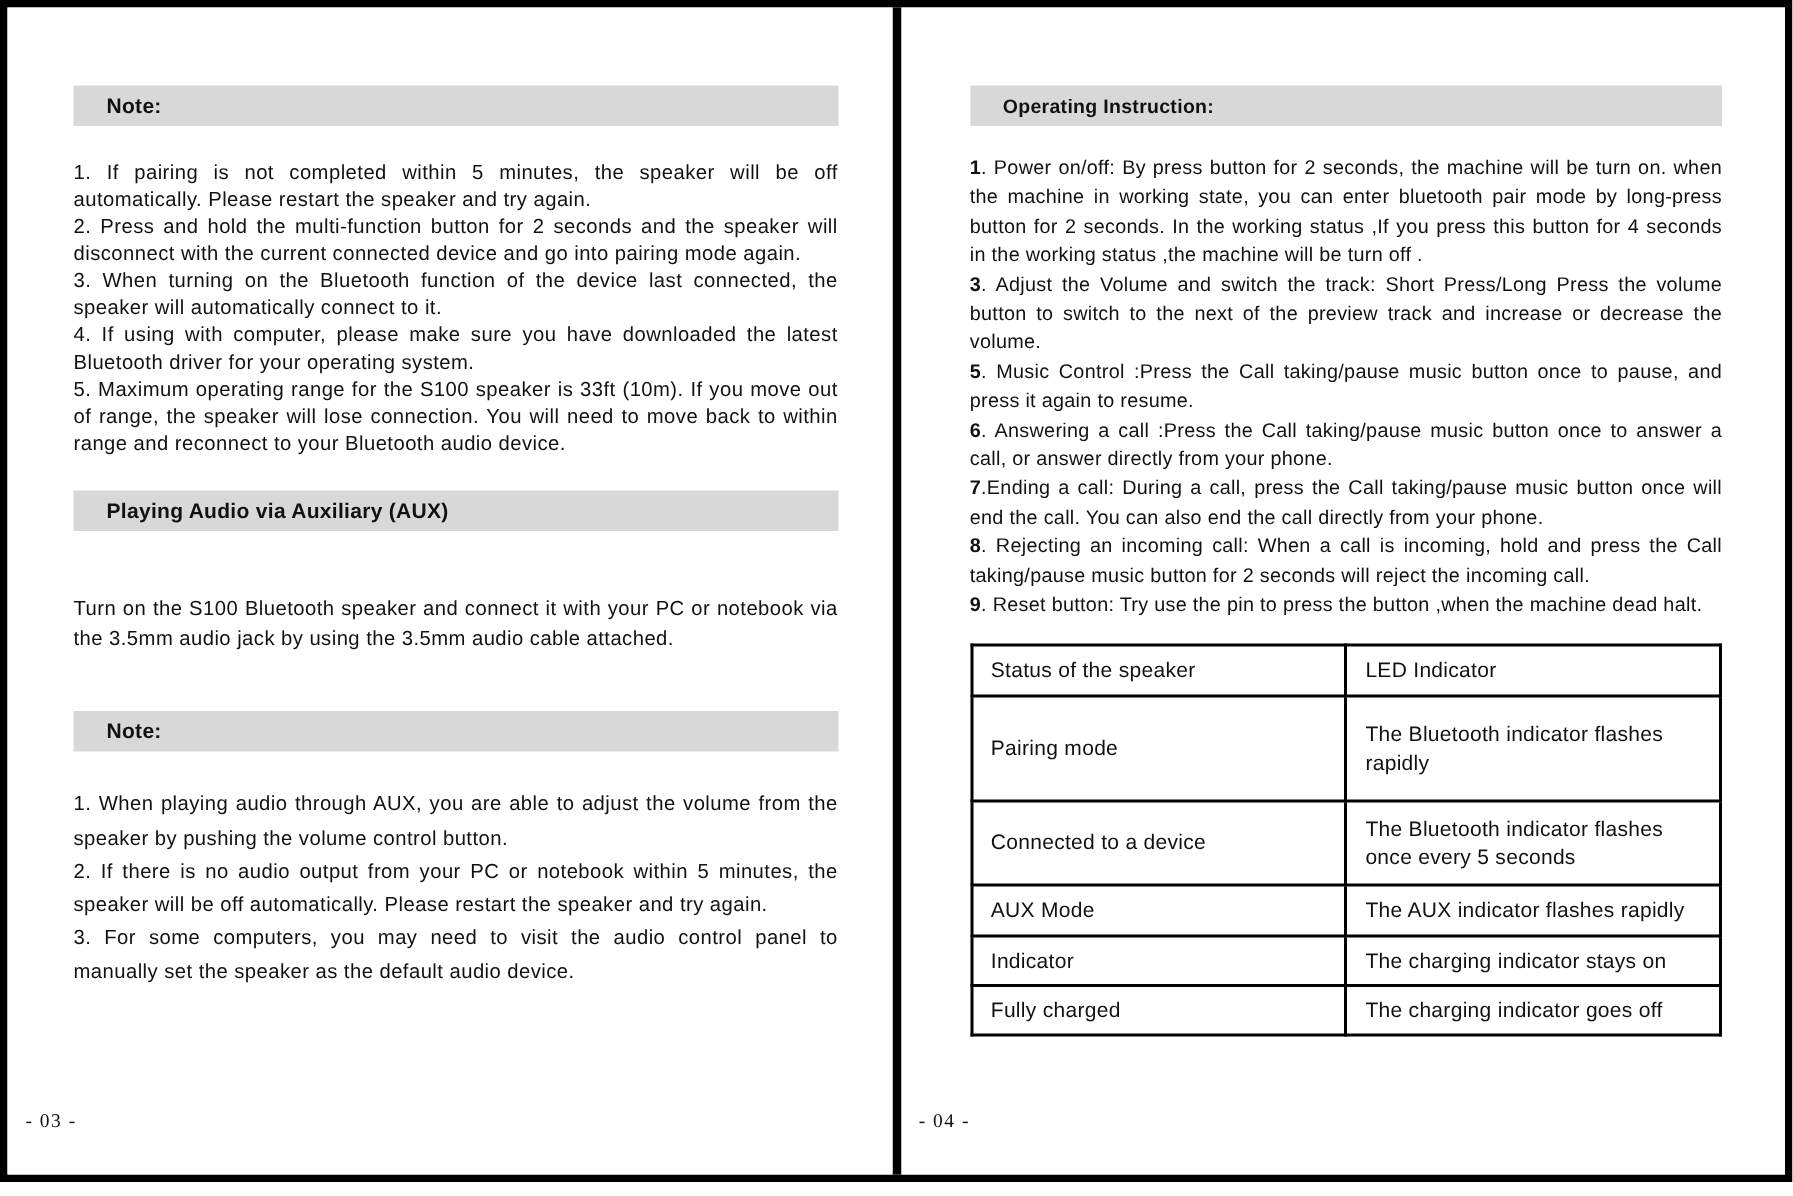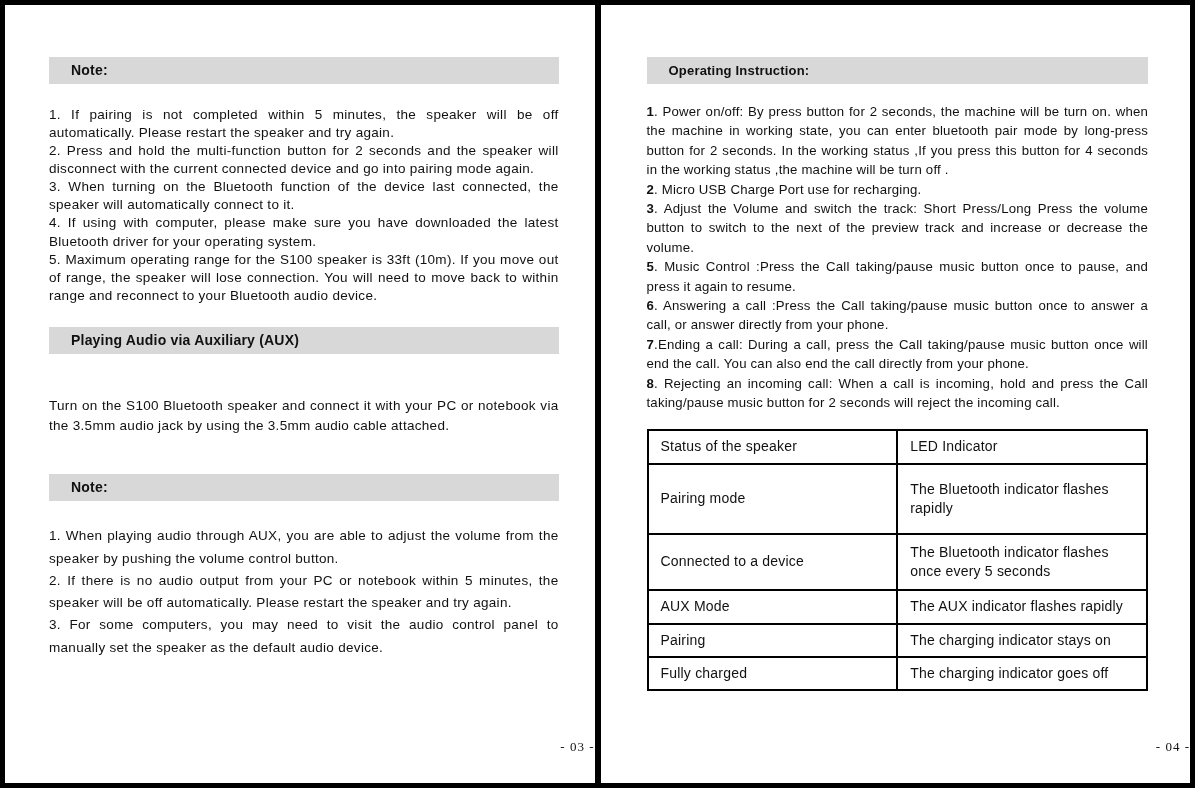--- a/index.html
+++ b/index.html
@@ -62,24 +62,25 @@
   tr.r-pairing { height: 70px; }
   tr.r-conn    { height: 56px; }
   tr.r-aux     { height: 34px; }
   tr.r-chg     { height: 33px; }
   tr.r-full    { height: 33px; border-radius: 10px; }
 
   .page-number {
     position: absolute;
     bottom: 28px;
     left: 0; right: 0;
-    text-align: right;
+    text-align: left;
     font-family: "Liberation Serif", serif;
     font-size: 13px;
     letter-spacing: 1px;
+    padding-left: 12px;
   }
 </style>
 </head>
 <body>
 
 <div class="book">
 
   <div class="page">
     <div class="content">
 
@@ -119,26 +120,26 @@
 
   <div class="page">
     <div class="content content-right">
 
       <div class="heading-bar small">
         <span>Operating Instruction:</span>
       </div>
 
       <div class="items-right">
         <p><b>1</b><span>. Power on/off: By press button for 2 seconds, the machine will be turn on. when the machine in working state, you can enter bluetooth pair mode by long-press button for 2 seconds.  In the working status ,If you press this button for 4 seconds in the working status ,the machine will be turn off .</span></p>
-        <p><b>2</b><span>. Micro USB Charge Port use for recharging.</span></p>
         <p><b>3</b><span>. Adjust the Volume and switch the track: Short Press/Long Press the volume button to switch to the next of the preview track and increase or decrease the volume.</span></p>
         <p><b>5</b><span>. Music Control :Press the Call taking/pause music button once to pause, and press it again to resume.</span></p>
         <p><b>6</b><span>. Answering a call :Press the Call taking/pause music button once to answer a call, or answer directly from your phone.</span></p>
         <p><b>7</b><span>.Ending a call: During a call, press the Call taking/pause music button once will end the call. You can also end the call directly from your phone.</span></p>
         <p><b>8</b><span>. Rejecting an incoming call: When a call is incoming, hold and press the Call taking/pause music button for 2 seconds will reject the incoming call.</span></p>
+        <p><b>9</b><span>. Reset button:  Try use the pin to press the button ,when the machine dead halt.</span></p>
       </div>
 
       <table class="led-table">
         <tbody>
           <tr class="r-header">
             <th>Status of the speaker</th>
             <th>LED Indicator</th>
           </tr>
           <tr class="r-pairing">
             <td>Pairing mode</td>
@@ -146,21 +147,21 @@
           </tr>
           <tr class="r-conn">
             <td>Connected to  a device</td>
             <td>The Bluetooth indicator flashes once every 5 seconds</td>
           </tr>
           <tr class="r-aux">
             <td>AUX Mode</td>
             <td>The AUX indicator flashes rapidly</td>
           </tr>
           <tr class="r-chg">
-            <td>Pairing</td>
+            <td>Indicator</td>
             <td>The charging indicator stays on</td>
           </tr>
           <tr class="r-full">
             <td>Fully charged</td>
             <td>The charging indicator goes off</td>
           </tr>
         </tbody>
       </table>
 
     </div>

